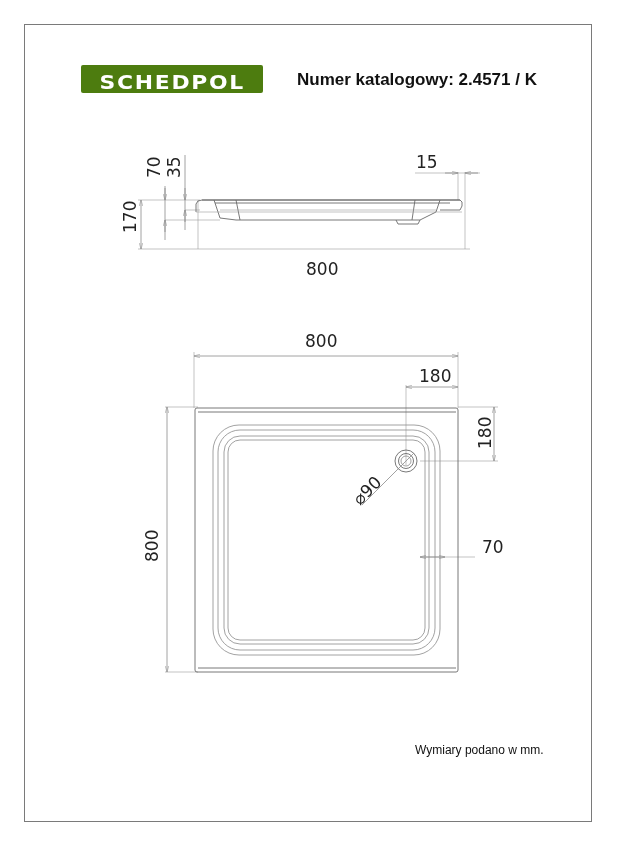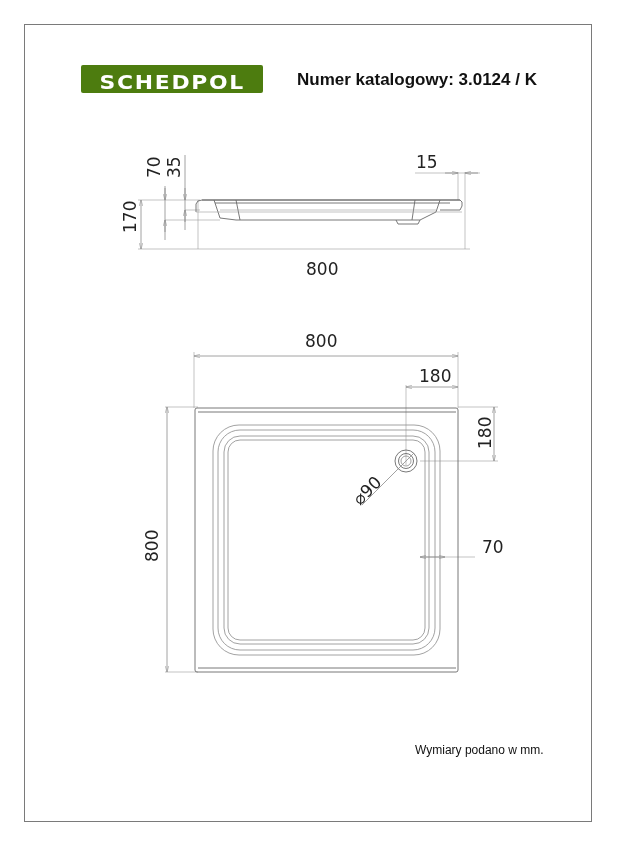--- a/index.html
+++ b/index.html
@@ -17,21 +17,21 @@
   </style>
 </head>
 <body>
 
 <div class="page-border"></div>
 
 <div class="logo">
   <span>SCHEDPOL</span>
 </div>
 
-<div class="catalog">Numer katalogowy: 3.0124 / K</div>
+<div class="catalog">Numer katalogowy: 2.4571 / K</div>
 
 <svg class="drawing" width="618" height="848" viewBox="0 0 618 848">
   <defs>
     <marker id="arr" viewBox="0 0 10 6" refX="10" refY="3" markerWidth="8" markerHeight="5" orient="auto-start-reverse">
       <path d="M0,0 L10,3 L0,6 Z" fill="none" stroke="#888" stroke-width="0.8"></path>
     </marker>
   </defs>
 
   <g>
 

